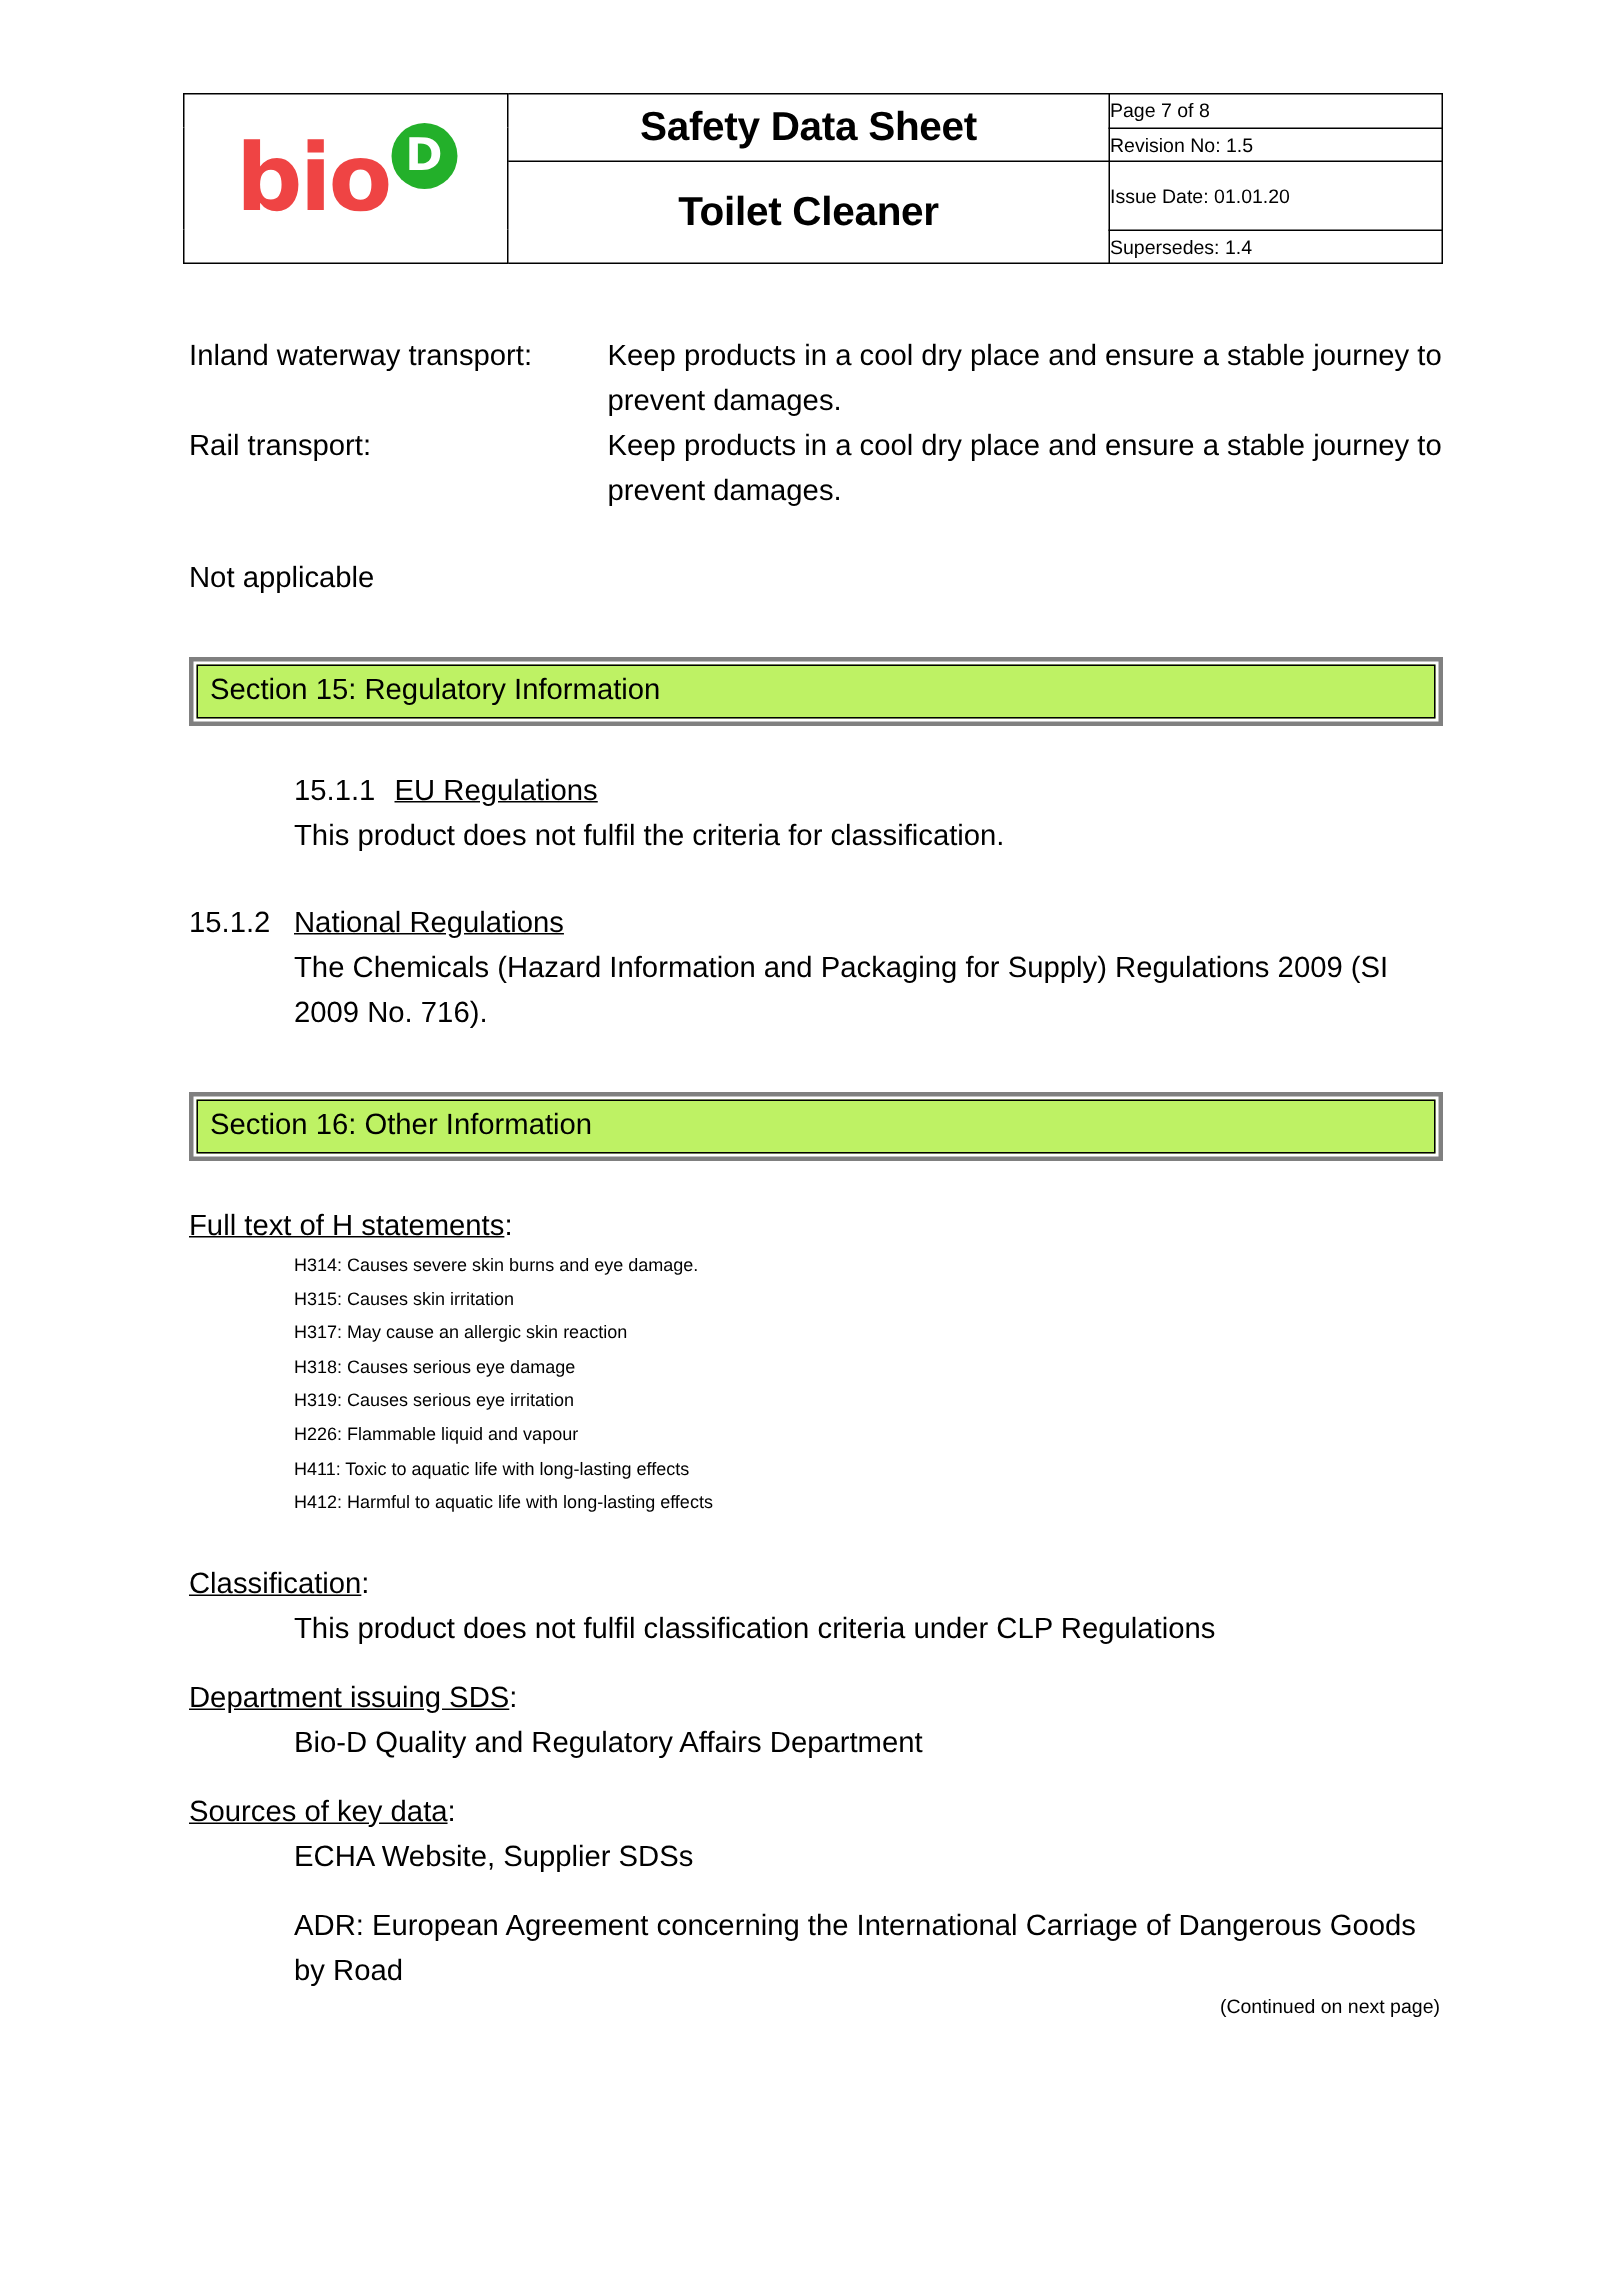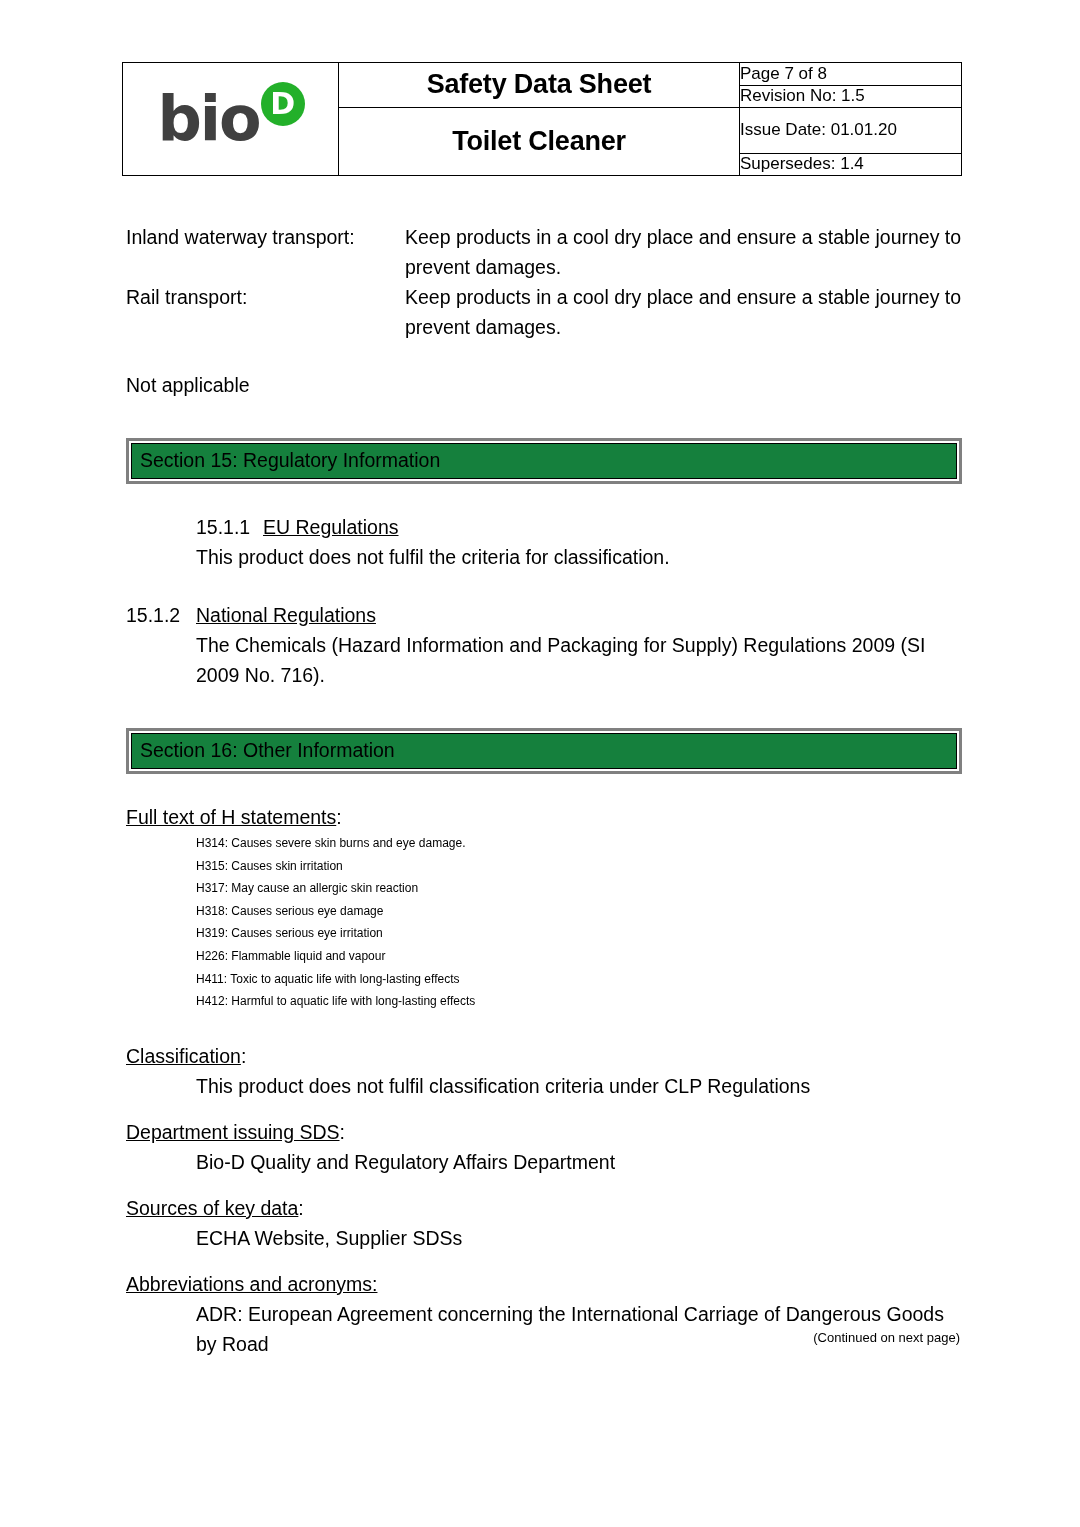--- a/index.html
+++ b/index.html
@@ -41,21 +41,21 @@
     height: 112px;
     text-align: center;
   }
   .cell-title {
     width: 400px;
     text-align: center;
   }
   .cell-meta {
     width: 221px;
     padding: 2px 0 2px 7px;
-    font-size: 17px;
+    font-size: 13px;
     line-height: 1.18;
     white-space: nowrap;
   }
   .title-text {
     font-size: 27px;
     font-weight: bold;
     letter-spacing: -0.2px;
     padding: 6px 0 7px 0;
   }
 
@@ -65,21 +65,21 @@
     position: relative;
     white-space: nowrap;
     line-height: 1;
     padding: 6px 0;
   }
   .logo-bio {
     font-family: "DejaVu Sans", sans-serif;
     font-size: 62px;
     font-weight: bold;
     letter-spacing: -2px;
-    color: #404040;
+    color: #ef4444;
     vertical-align: middle;
   }
   .logo-d {
     display: inline-block;
     vertical-align: top;
     position: relative;
     top: -6px;
     left: 1px;
     width: 44px;
     height: 44px;
@@ -151,21 +151,21 @@
     border: 3px solid #808080;
     background: #ffffff;
     padding: 2px;
     box-sizing: border-box;
   }
   .section-bar-inner {
     border: 1px solid #000000;
     padding: 3px 15px 5px 8px;
     font-size: 19.5px;
     line-height: 26px;
-    background: #15803d;
+    background: #bef264;
   }
 
   
   .hlist {
     padding-left: 70px;
     font-size: 12px;
     line-height: 22.6px;
   }
   .hlist div { white-space: nowrap; }
 
@@ -279,20 +279,19 @@
     <div class="para"><span class="u">Department issuing SDS</span><span>:</span></div>
     <div class="indent1">Bio-D Quality and Regulatory Affairs Department</div>
 
     <div class="spacer-sm"></div>
 
     <div class="para"><span class="u">Sources of key data</span><span>:</span></div>
     <div class="indent1">ECHA Website, Supplier SDSs</div>
 
     <div class="spacer-sm"></div>
 
-    <div class="para u">Abbreviations and acronyms:</div>
     <div class="indent1">ADR: European Agreement concerning the International Carriage of Dangerous Goods by Road</div>
 
   </div>
 
   <div class="footer-note">(Continued on next page)</div>
 
 </div>
 
 </body></html>

